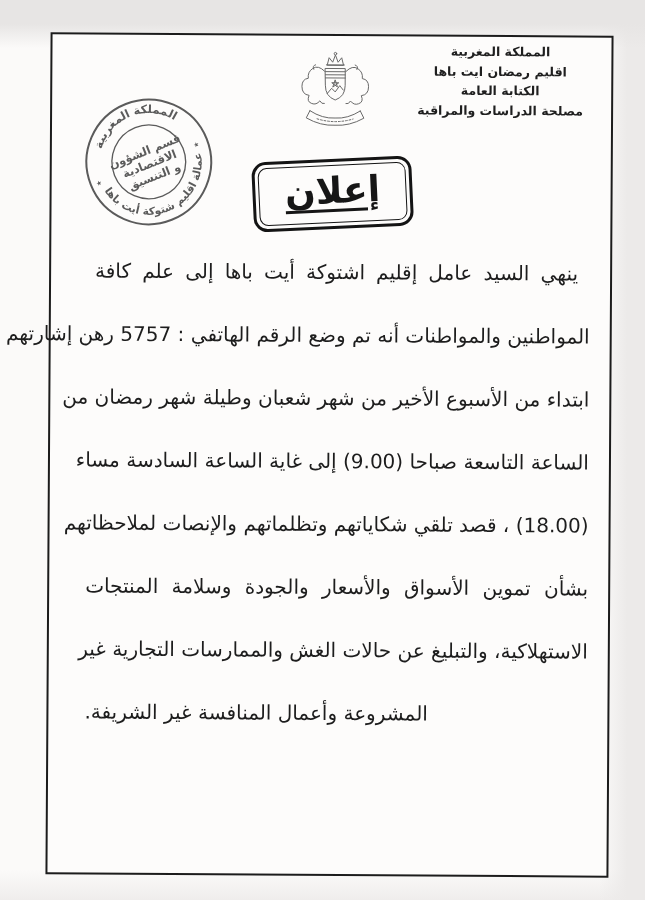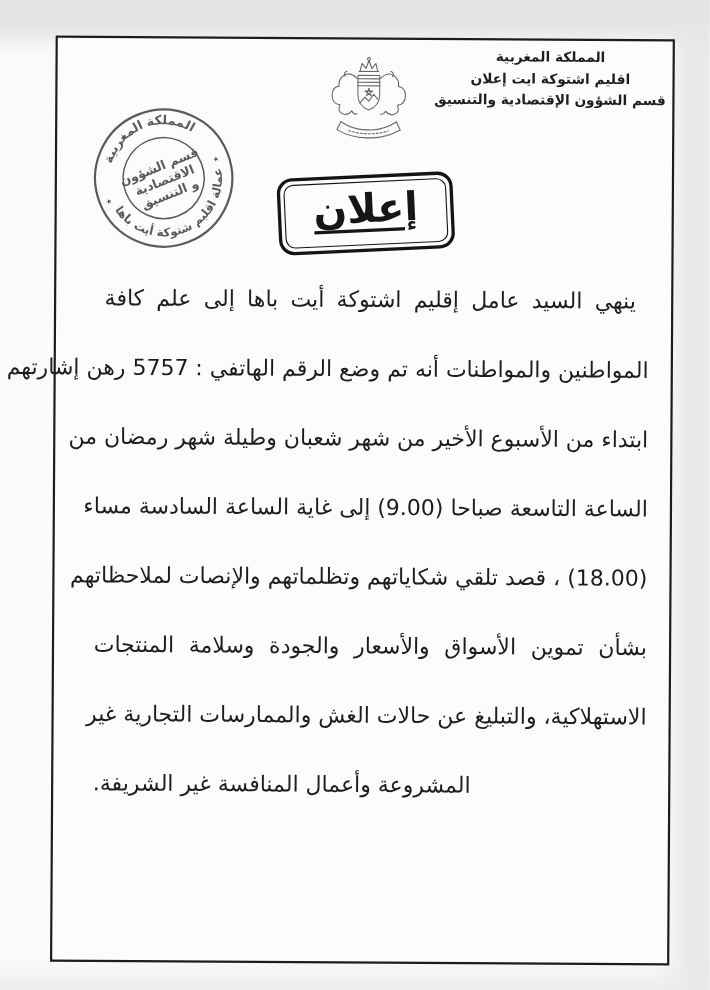--- a/index.html
+++ b/index.html
@@ -64,22 +64,23 @@
   .bline.first{padding-right:12px;padding-left:8px;}
   .bline.last{text-align:left;text-align-last:left;}
 </style>
 </head>
 <body>
 
 <div class="frame">
 
   <div class="letterhead">
     <div>المملكة المغربية</div>
-    <div>اقليم اشتوكة ايت إعلان</div>
-    <div>قسم الشؤون الإقتصادية والتنسيق</div>
+    <div>اقليم رمضان ايت باها</div>
+    <div>الكتابة العامة</div>
+    <div>مصلحة الدراسات والمراقبة</div>
   </div>
 
   <div class="emblem">
     <svg viewBox="0 0 100 96" width="100%" height="100%">
       <g stroke="#4e4e4e" stroke-width="1.1" fill="none" stroke-linecap="round" stroke-linejoin="round">
 
         <path d="M41 19 L43 11 L47 16 L50 8 L53 16 L57 11 L59 19 Z"></path>
         <path d="M40 19 H60"></path>
         <circle cx="50" cy="6.5" r="1.4"></circle>
 

